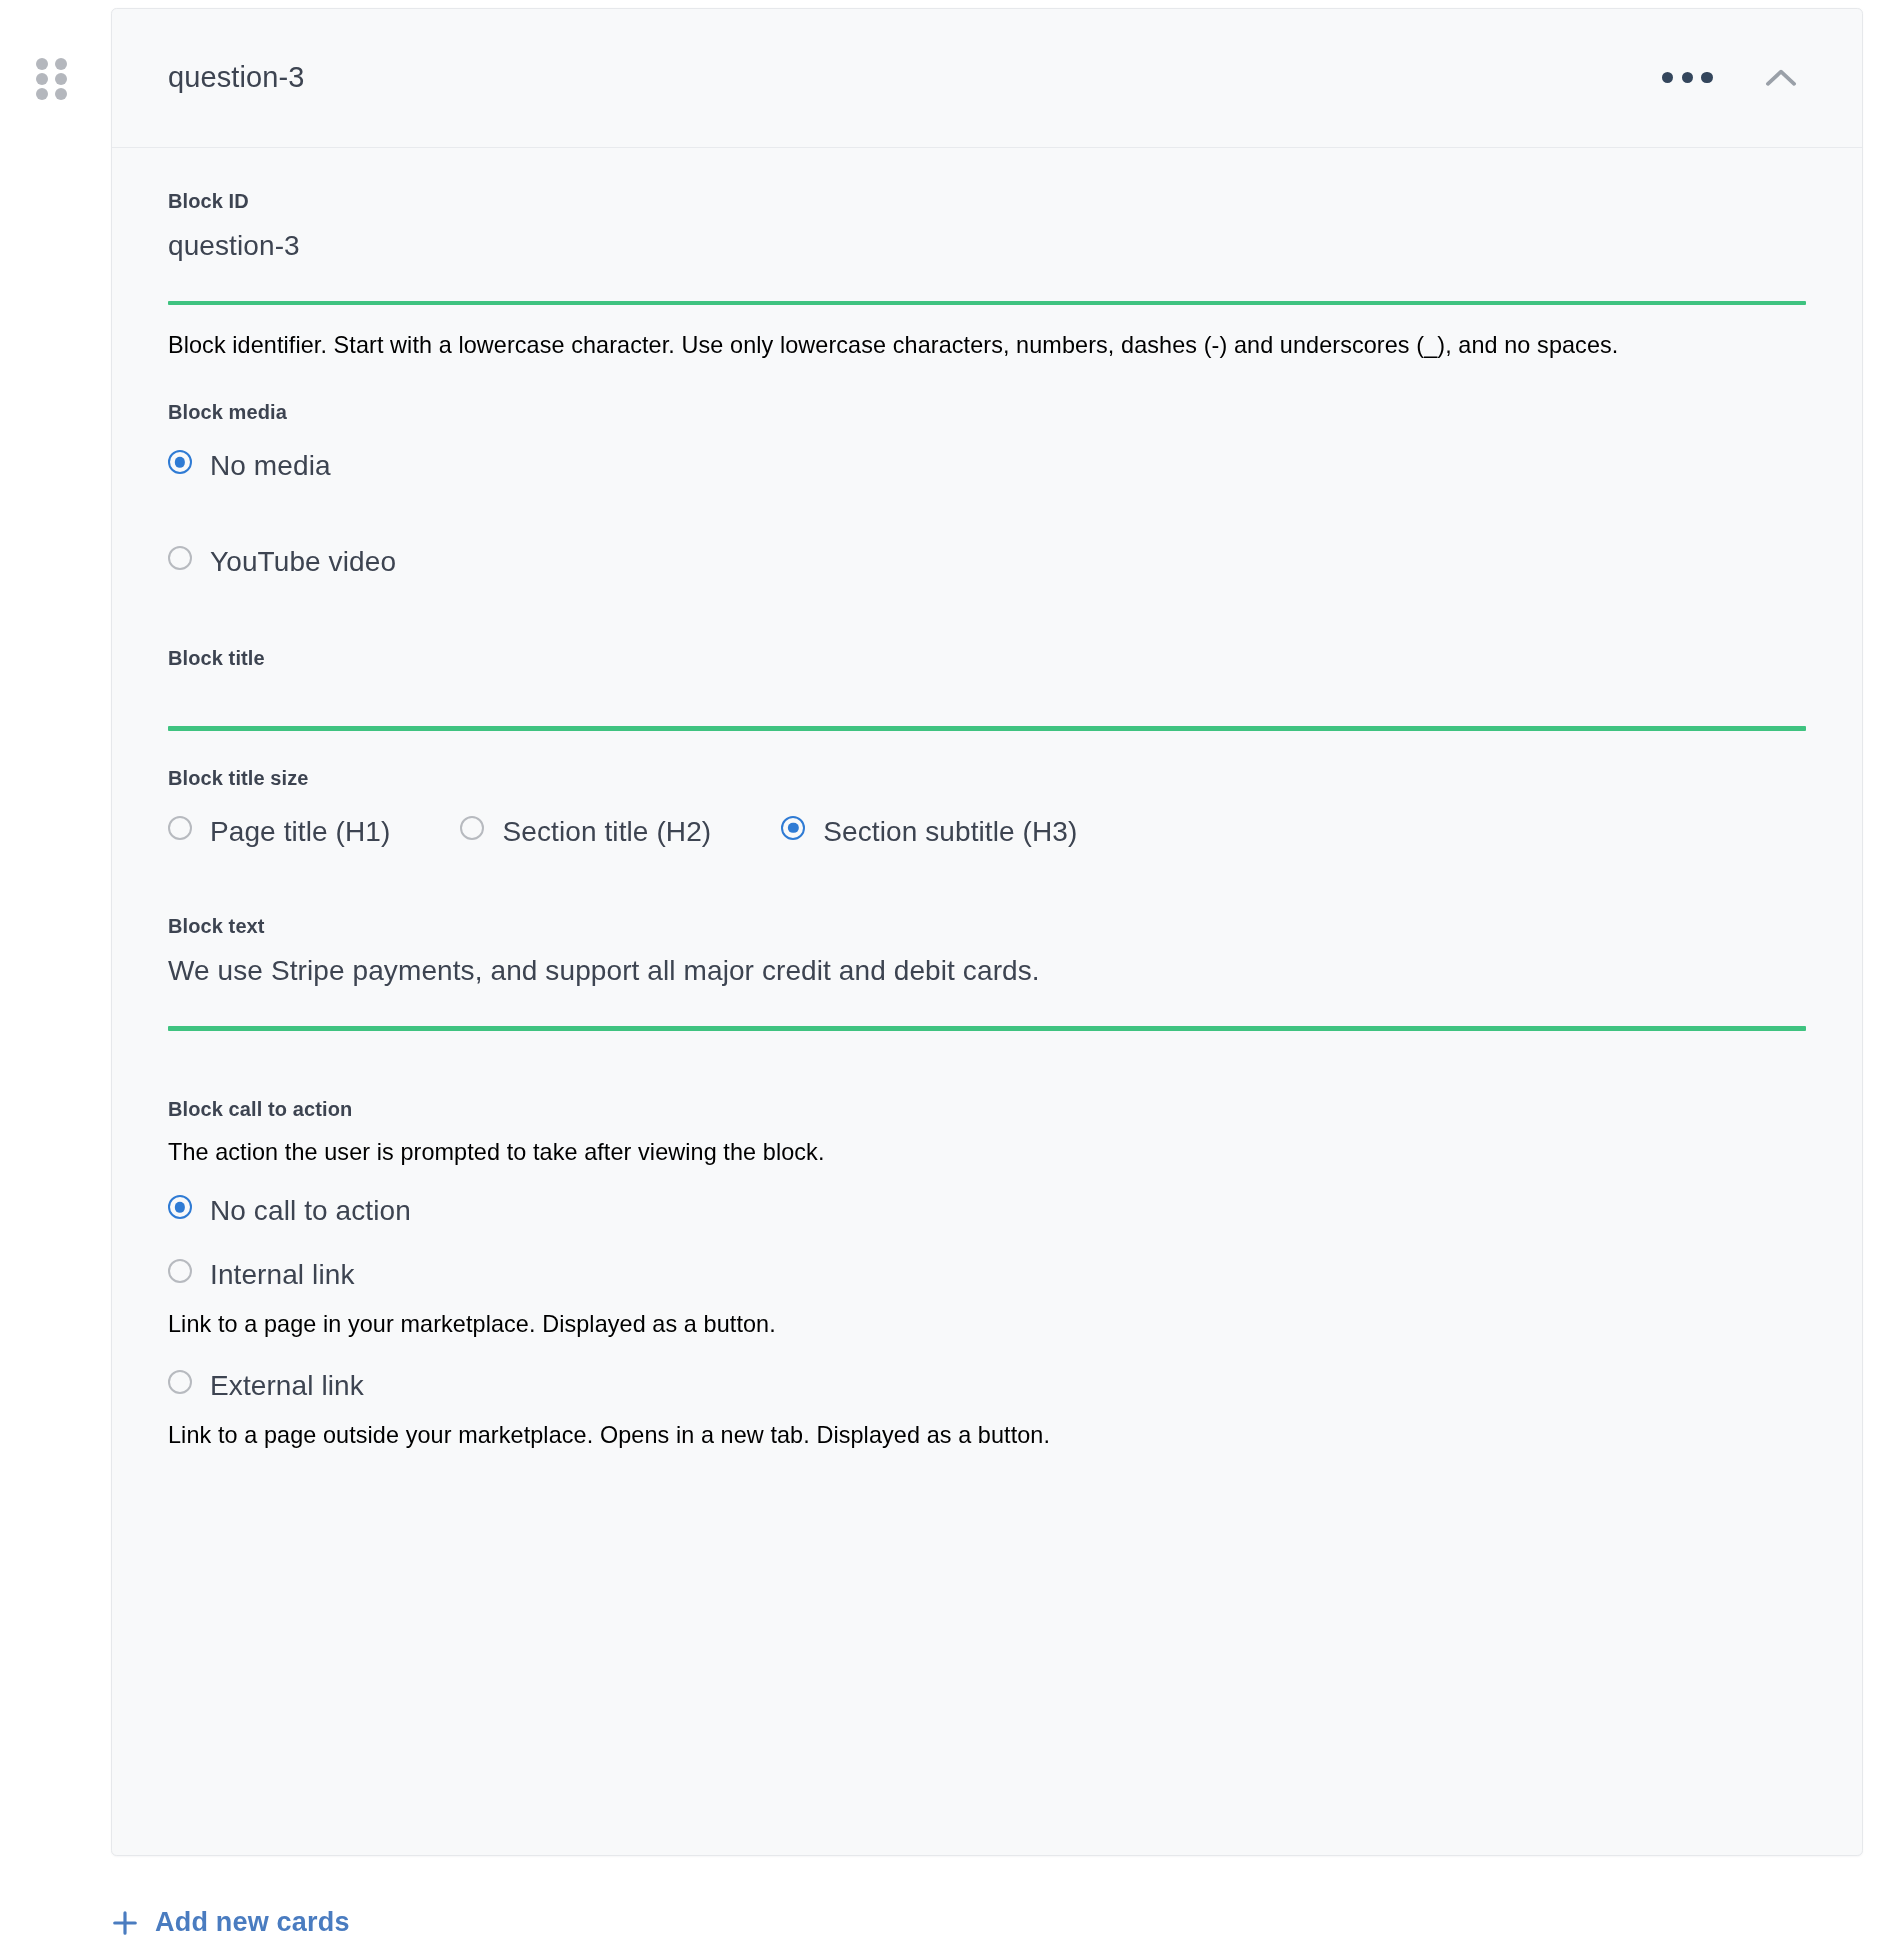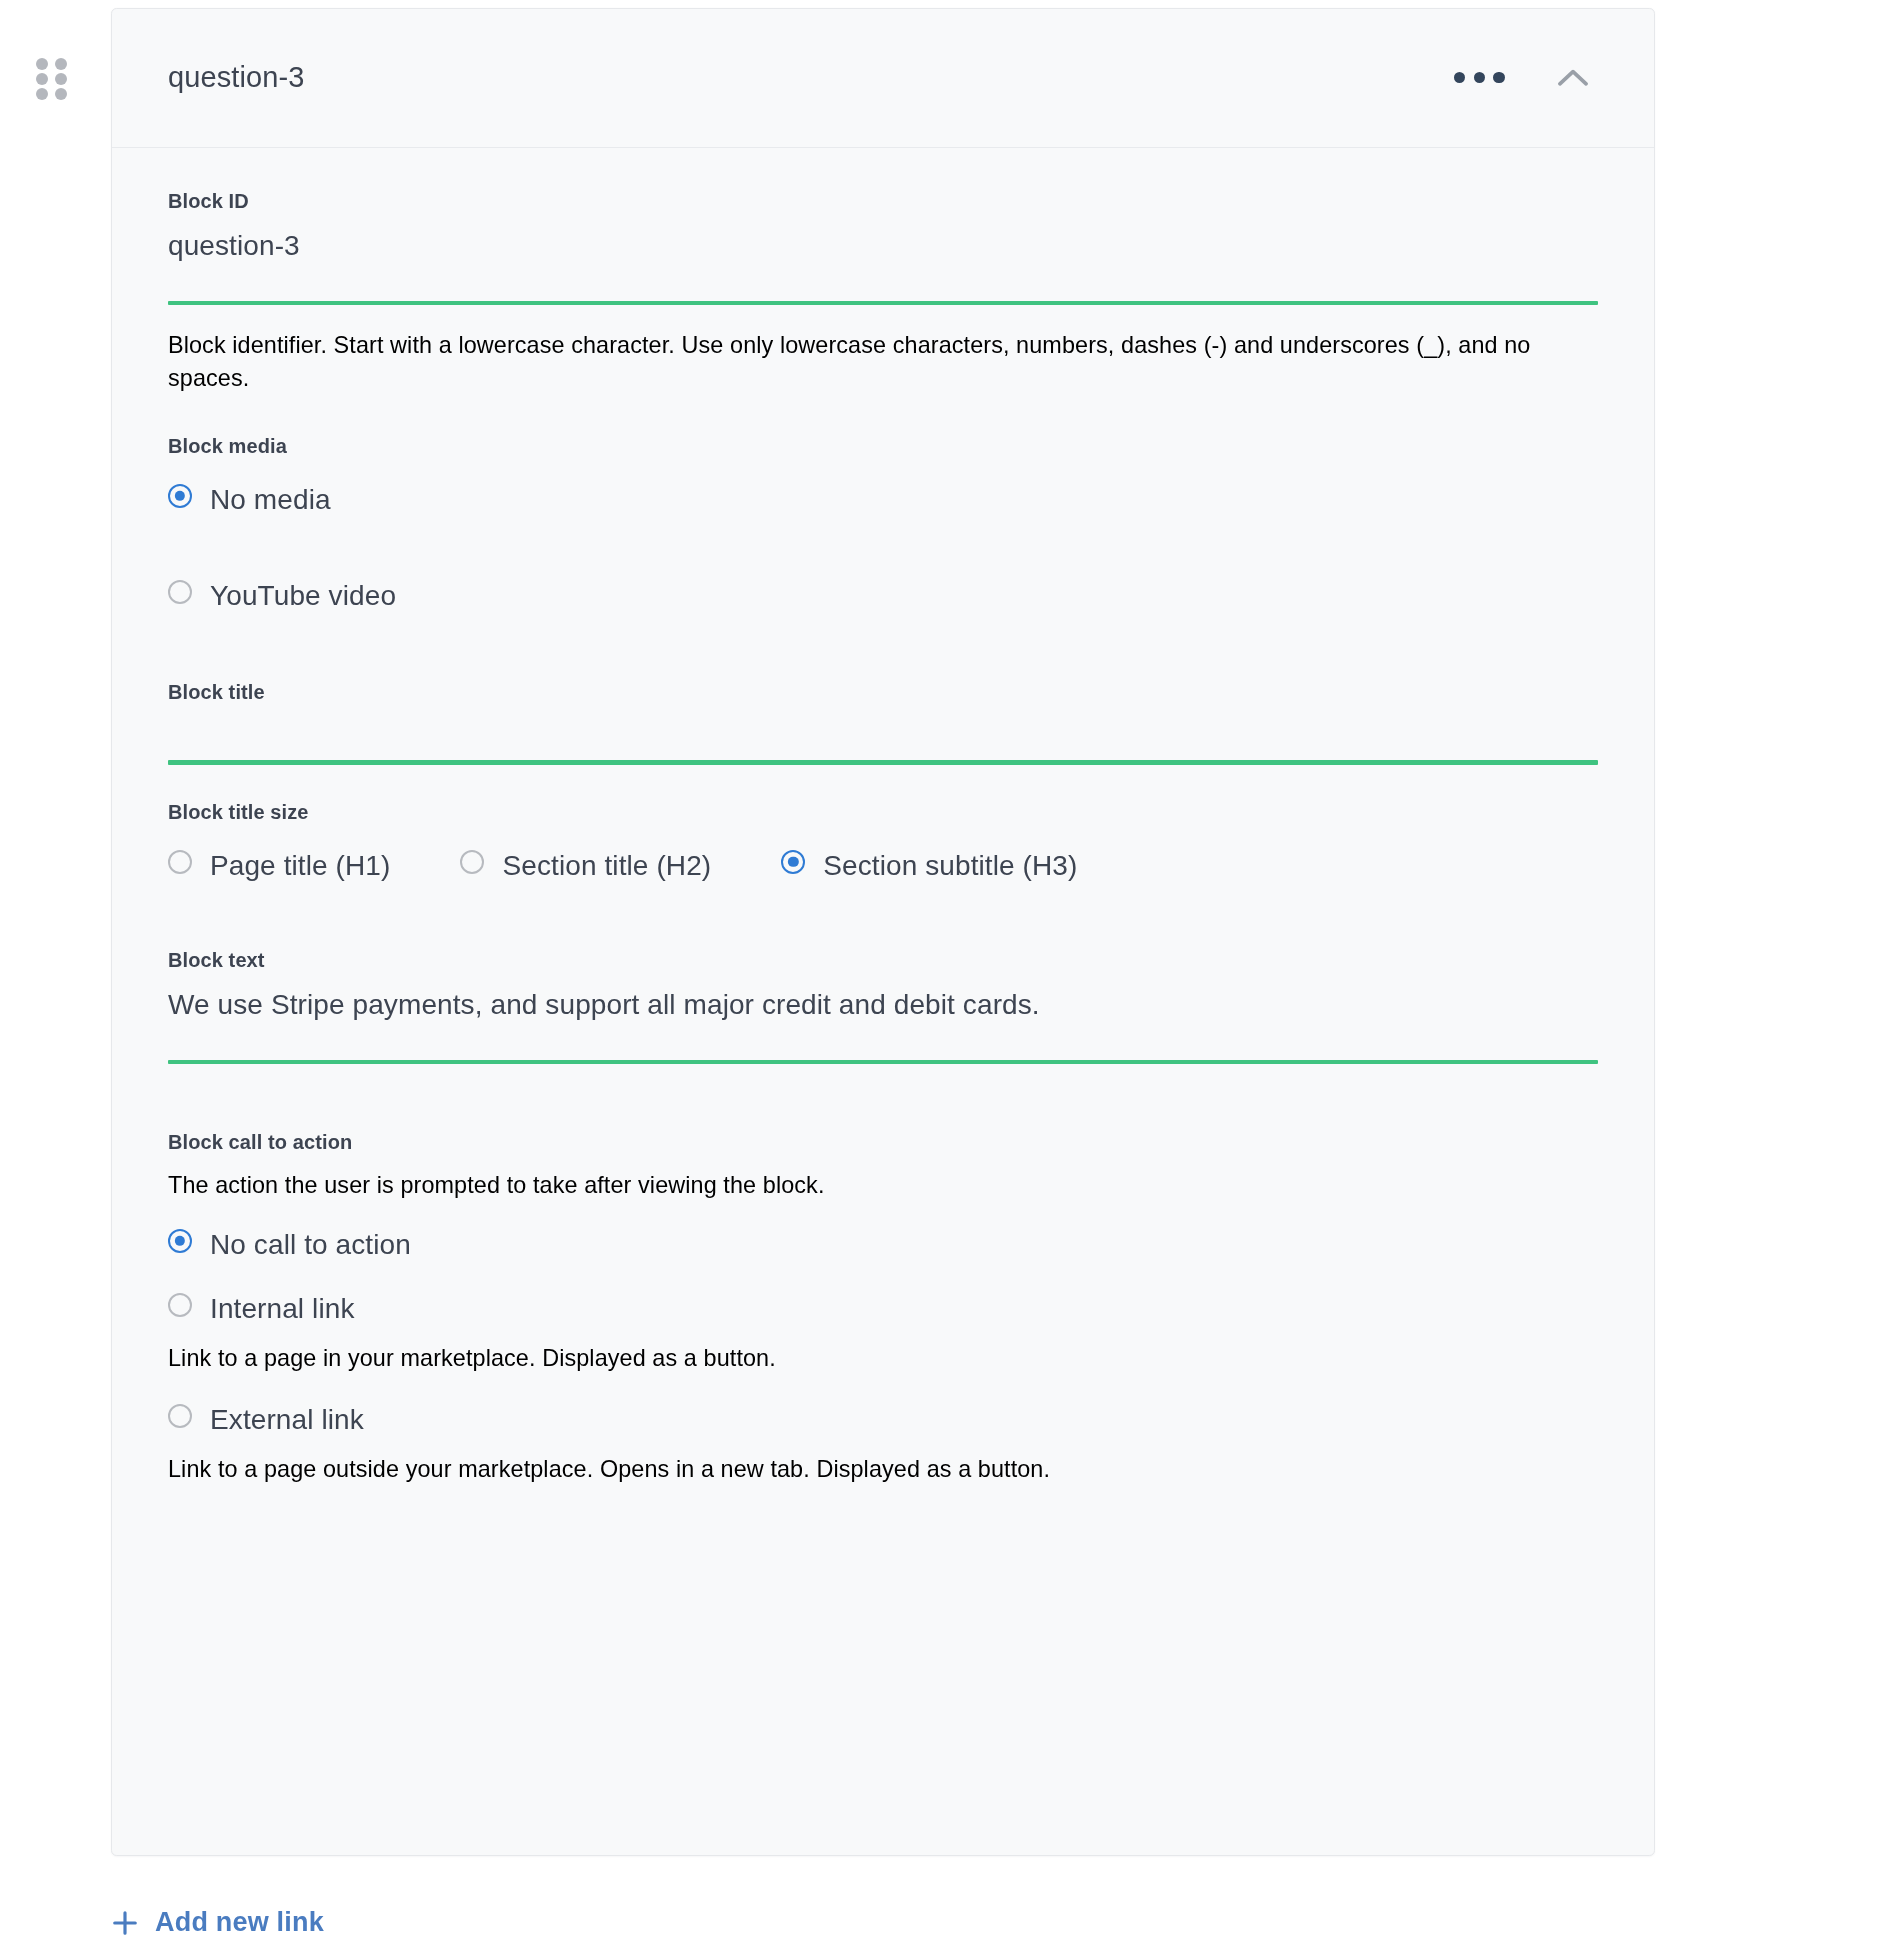--- a/index.html
+++ b/index.html
@@ -40,21 +40,21 @@
     border-radius: 50%;
     background: #b4b7bd;
     display: block;
   }
 
   
   .card {
     position: absolute;
     left: 111px;
     top: 7.5px;
-    width: 1544px;
+    width: 1752px;
     height: 1848px;
     background: #f8f9fa;
     border: 0.9px solid #e6e8eb;
     border-radius: 5.6px;
     box-shadow: 0 0.9px 1.9px rgba(16,24,40,0.04);
   }
 
   .card-header {
     position: relative;
     height: 139px;
@@ -309,17 +309,17 @@
 
     </div>
   </div>
 
   <div class="add-block">
     <span class="plus-icon">
       <svg width="28" height="28" viewBox="0 0 30 30" fill="none" aria-hidden="true">
         <path d="M15 4 V26 M4 15 H26" stroke="#4a7cc0" stroke-width="3.4" stroke-linecap="round"></path>
       </svg>
     </span>
-    <span class="add-block-label">Add new link</span>
+    <span class="add-block-label">Add new cards</span>
   </div>
 
 </div>
 
 
 </body></html>

